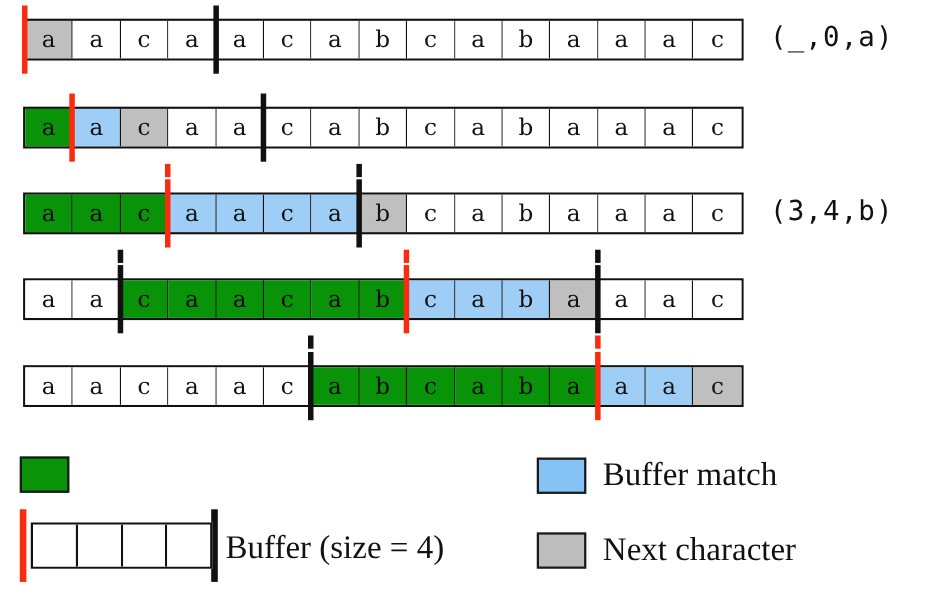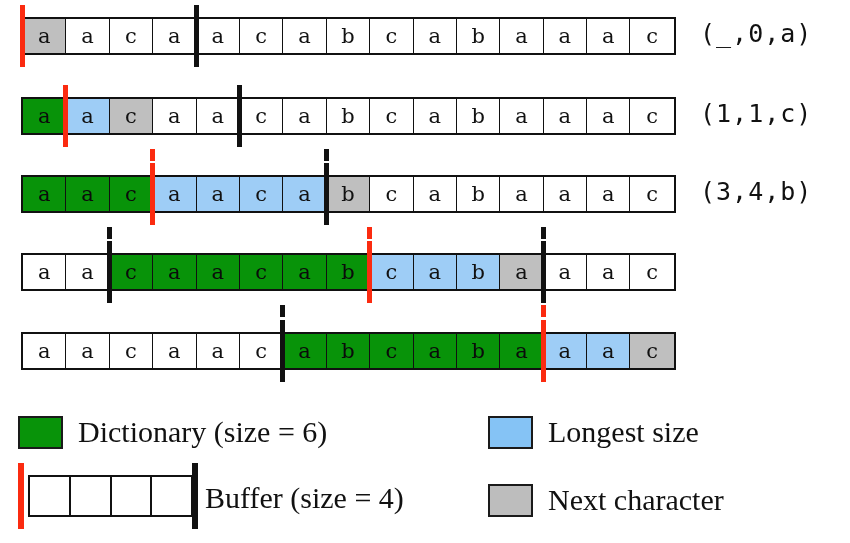--- a/index.html
+++ b/index.html
@@ -207,21 +207,20 @@
           <div class="cell white">b</div>
           <div class="cell white">a</div>
           <div class="cell white">a</div>
           <div class="cell white">a</div>
           <div class="cell white">c</div>
         </div>
         <span class="marker red" style="left: 63.4px;"></span>
         <span class="marker black" style="left: 237px;"></span>
         <span class="marker-stub red" style="left: 150.2px;"></span>
         <span class="marker-stub black" style="left: 323.8px;"></span>
-        <div class="triple">(1,1,c)</div>
       </div>
       <div class="step-row" style="top: 175px;">
         <div class="tape" style="width: 655px;">
           <div class="cell green">a</div>
           <div class="cell green">a</div>
           <div class="cell green">c</div>
           <div class="cell blue">a</div>
           <div class="cell blue">a</div>
           <div class="cell blue">c</div>
           <div class="cell blue">a</div>
@@ -285,41 +284,40 @@
         </div>
         <span class="marker black" style="left: 280.4px;"></span>
         <span class="marker red" style="left: 540.8px;"></span>
       </div>
     </div>
 
   <div id="legend">
 
     <div class="legend-item" style="left:18px; top:10px;">
       <span class="swatch green"></span>
-      <span class="legend-label">Dictionary (size = 6)</span>
     </div>
 
     <div id="buffer-glyph">
       <span class="buf-marker red"></span>
       <span class="buf-marker black"></span>
       <div id="buffer-tape">
         <div class="bcell"></div>
         <div class="bcell"></div>
         <div class="bcell"></div>
         <div class="bcell"></div>
       </div>
     </div>
 
     <div class="legend-item" style="left:205px; top:76px;align-items:flex-end;">
       <span class="legend-label" style="margin-left:0;">Buffer (size = 4)</span>
     </div>
 
     <div class="legend-item" style="left:488px; top:10px;">
       <span class="swatch blue"></span>
-      <span class="legend-label">Longest size</span>
+      <span class="legend-label">Buffer match</span>
     </div>
 
     <div class="legend-item" style="left:488px; top:78px;">
       <span class="swatch gray"></span>
       <span class="legend-label">Next character</span>
     </div>
 
   </div>
 </div>
 

